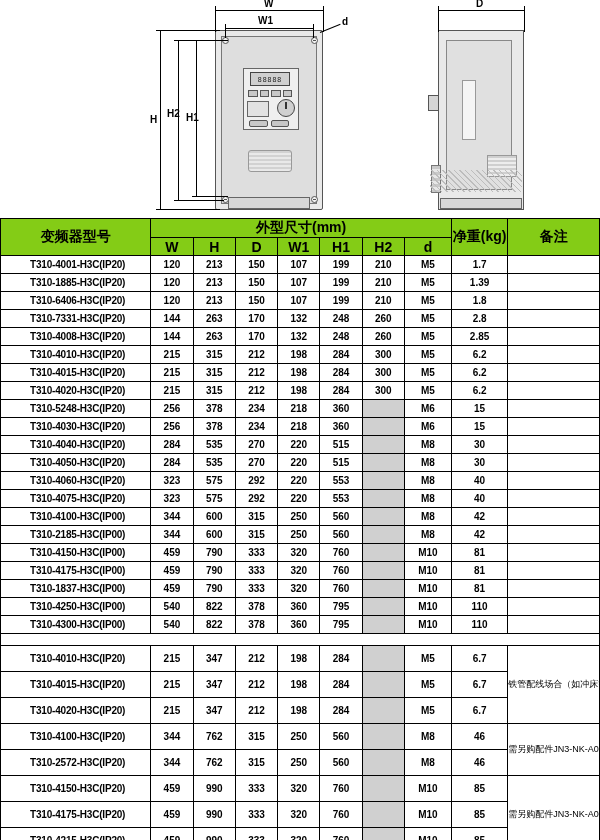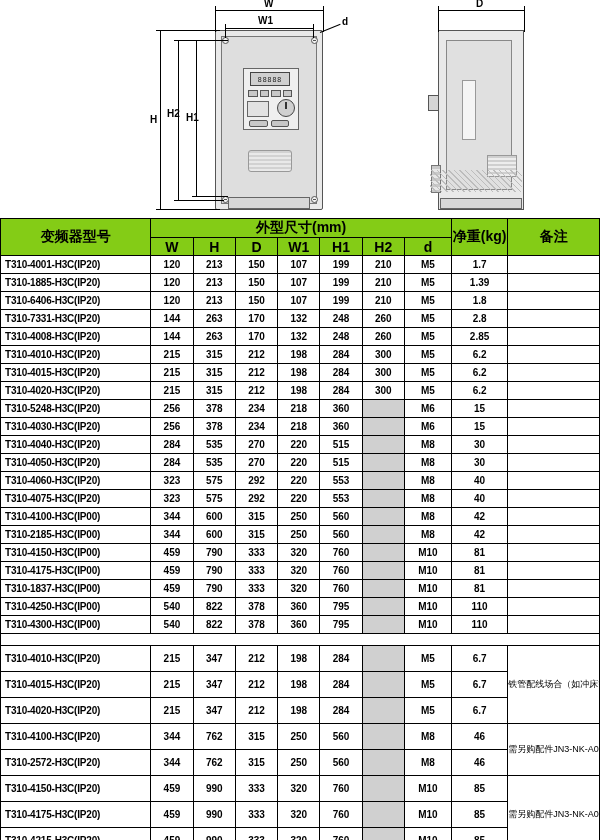--- a/index.html
+++ b/index.html
@@ -215,21 +215,21 @@
     height: 18px;
     font-weight: normal;
     white-space: nowrap;
   }
   thead th {
     background: #84cc16;
     font-weight: bold;
     font-size: 14px;
   }
   td.model {
-    text-align: left;
+    text-align: center;
     padding-left: 4px;
     font-size: 10px;
     font-weight: bold;
     letter-spacing: -0.2px;
   }
   td.num { font-weight: bold; font-size: 10px; }
   td.grey { background: #d0d0d0; }
   td.remark {
     font-size: 9px;
     line-height: 11px;

